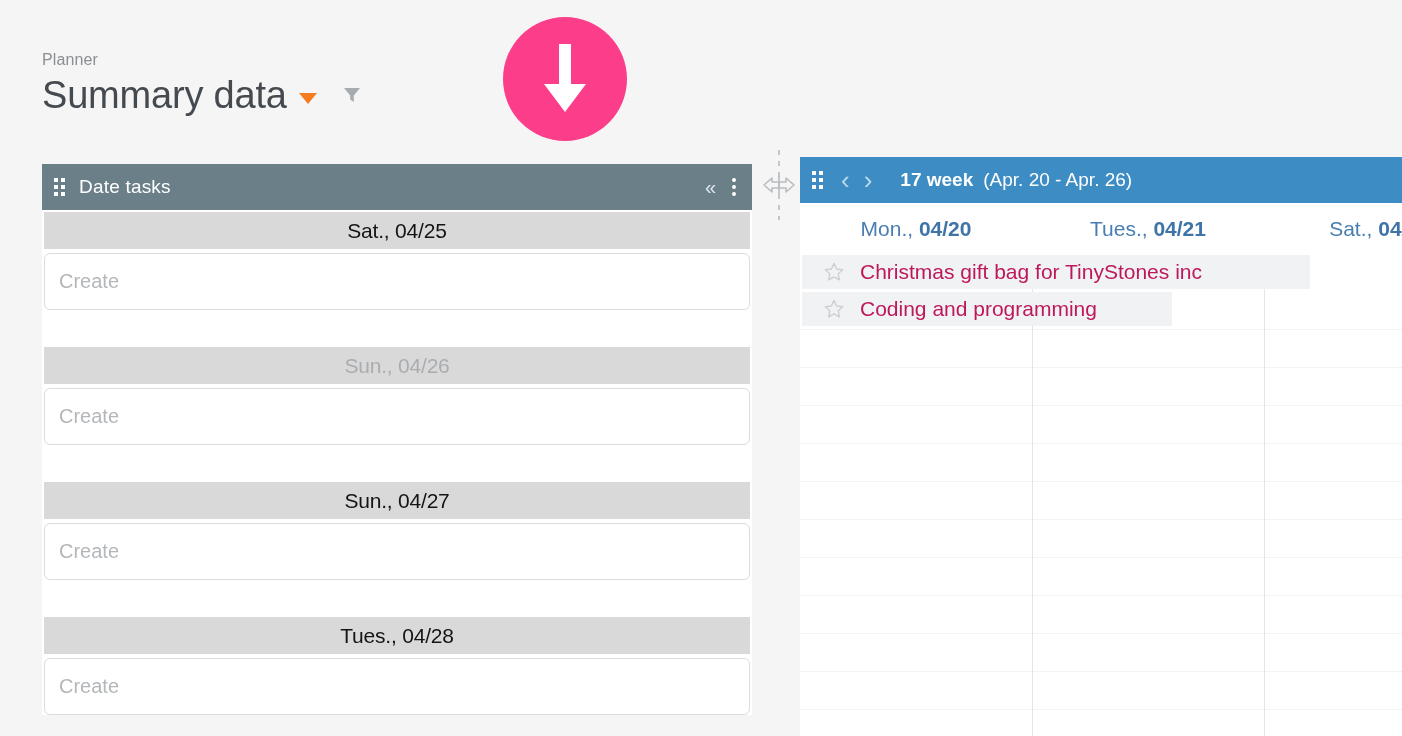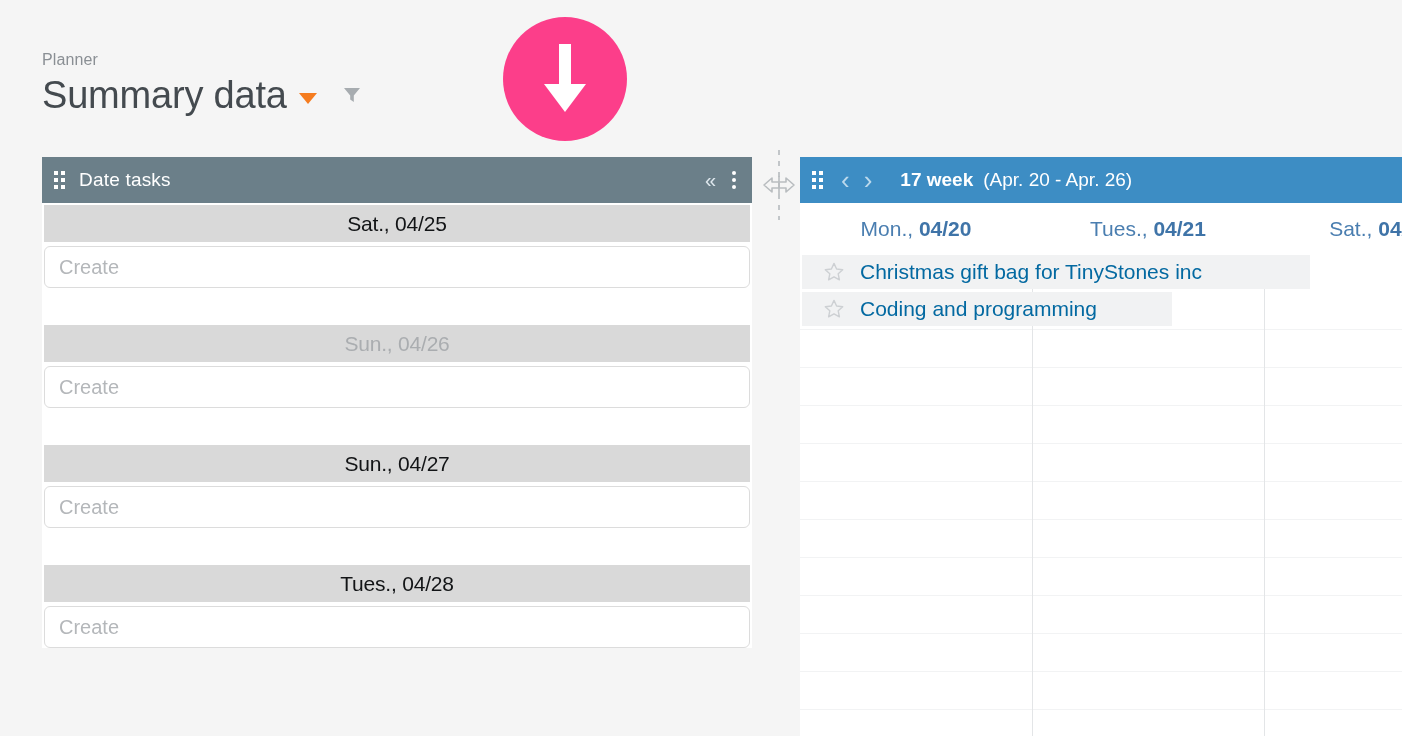--- a/index.html
+++ b/index.html
@@ -70,21 +70,21 @@
     background: #fc3e8a;
     display: flex;
     align-items: center;
     justify-content: center;
   }
 
   
   .left-panel {
     position: absolute;
     left: 42px;
-    top: 157px;
+    top: 164px;
     width: 710px;
   }
   .panel-head {
     height: 46px;
     background: #6b7f89;
     display: flex;
     align-items: center;
     padding: 0 14px 0 12px;
     box-sizing: border-box;
   }
@@ -150,21 +150,21 @@
     align-items: center;
     justify-content: center;
     font-size: 21px;
     font-weight: 400;
     color: #121416;
     letter-spacing: -0.2px;
   }
   .date-bar.weekend { color: #aaadb0; }
   .create-input {
     margin: 4px 0 0 0;
-    height: 42px;
+    height: 57px;
     border: 1px solid #dcdcdc;
     border-radius: 6px;
     background: #ffffff;
     display: flex;
     align-items: center;
     padding: 0 14px;
     box-sizing: border-box;
     font-size: 20px;
     color: #b4b7ba;
     cursor: text;
@@ -278,21 +278,21 @@
     height: 34px;
     background: #f1f2f3;
     display: flex;
     align-items: center;
     padding-left: 20px;
     box-sizing: border-box;
     cursor: pointer;
   }
   .event-text {
     font-size: 21px;
-    color: #0369a1;
+    color: #be185d;
     white-space: nowrap;
     margin-left: 14px;
   }
   .star { flex: 0 0 auto; display: block; }
 </style>
 </head>
 <body>
 
 <div class="page-header">
   <div class="crumb">Planner</div>

